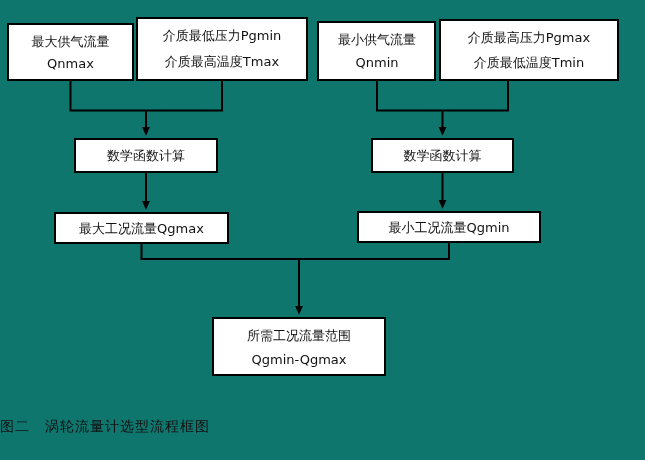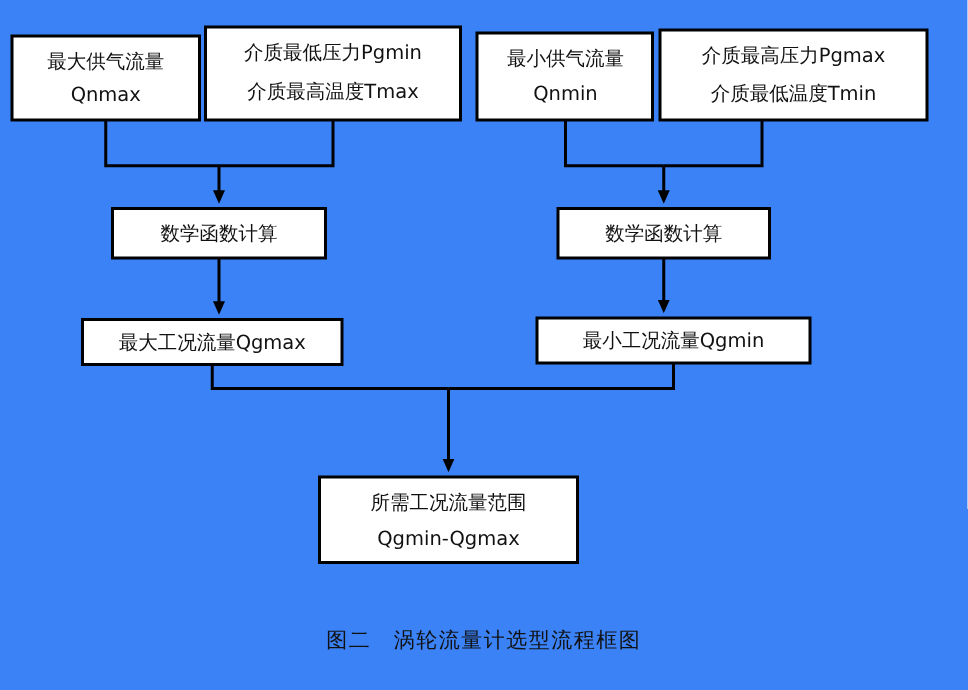--- a/index.html
+++ b/index.html
@@ -4,21 +4,21 @@
 <style>
   html, body {
     margin: 0;
     padding: 0;
     background: #ffffff;
   }
   #page {
     position: relative;
     width: 645px;
     height: 460px;
-    background: #3b82f6;
+    background: #0f766e;
     font-family: "DejaVu Sans", "Liberation Sans", sans-serif;
     overflow: hidden;
   }
   svg.flow {
     position: absolute;
     left: 0;
     top: 0;
     width: 645px;
     height: 460px;
   }
@@ -37,21 +37,20 @@
     font-size: 13px;
     fill: #111111;
     text-anchor: middle;
     dominant-baseline: middle;
   }
   .caption-text {
     position: absolute;
     left: 0;
     top: 418px;
     width: 645px;
-    text-align: center;
     font-family: "DejaVu Sans", "Liberation Sans", sans-serif;
     font-size: 14px;
     color: #111111;
     letter-spacing: 1px;
   }
 </style>
 </head>
 <body>
 
 <div id="page">

